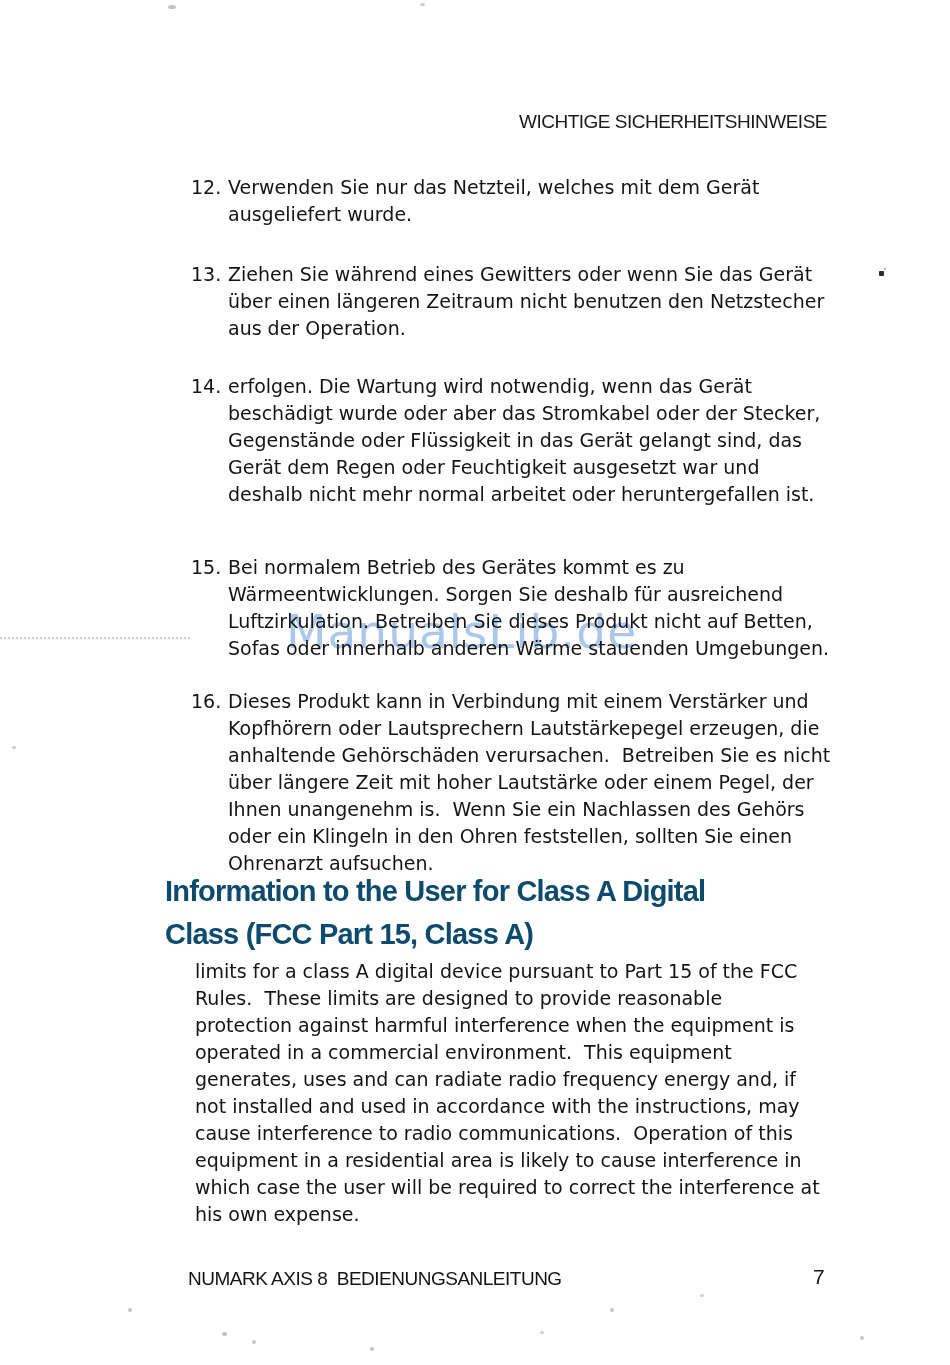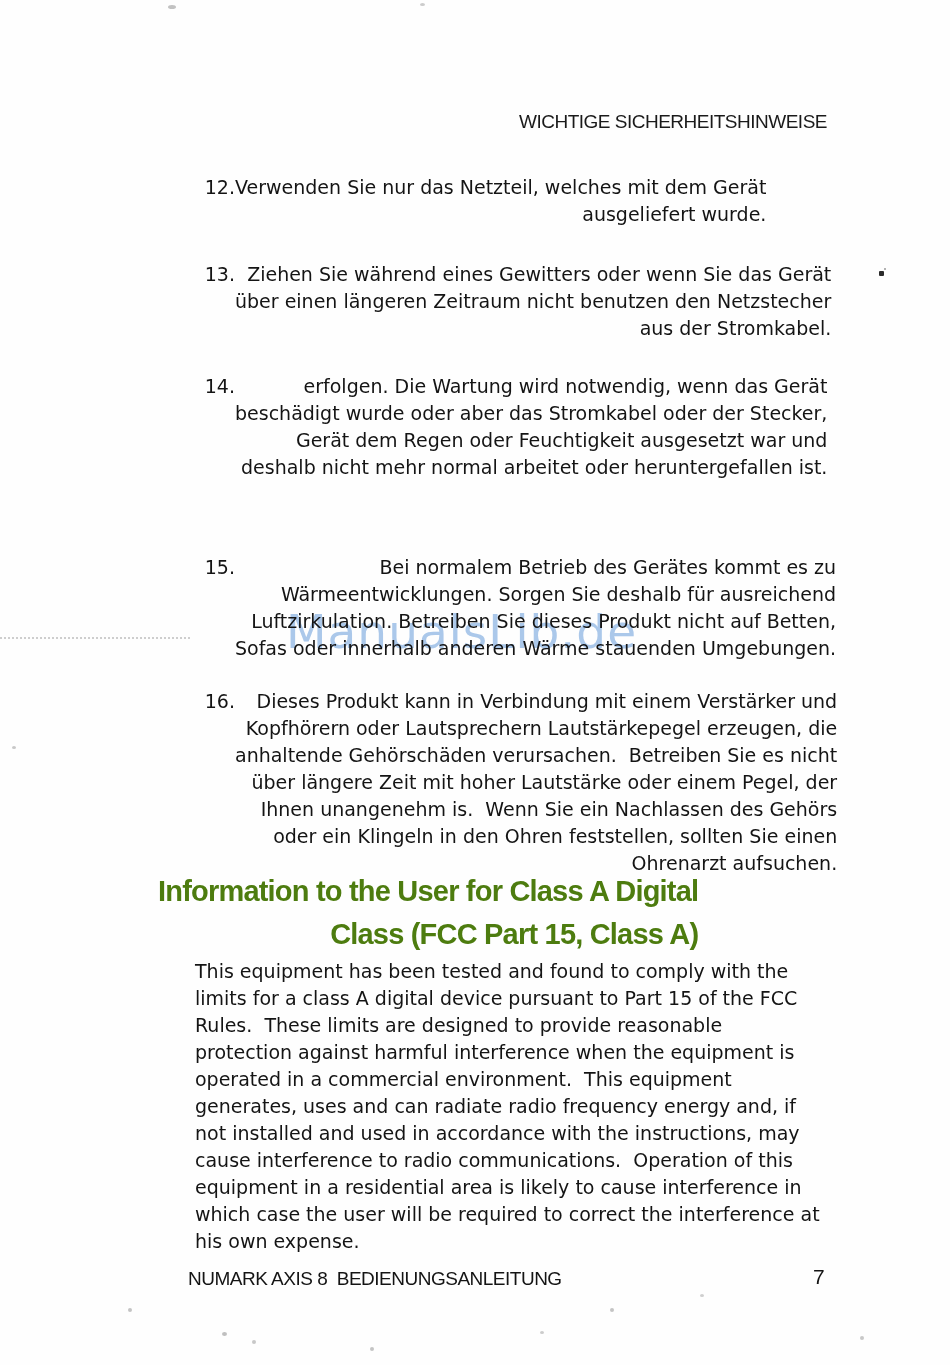--- a/index.html
+++ b/index.html
@@ -30,48 +30,46 @@
     top:99px;right:123px;
     font-family:"Liberation Sans",sans-serif;
     font-size:19px;
     letter-spacing:-0.5px;
     color:#1a1a1a;
     white-space:pre;
     margin-top:12px;
   }
   .safety-item{
     position:absolute;
-    left:198px;
+    left:191px;
     display:flex;
     align-items:flex-start;
-    text-align:right;
   }
   .item-number{
     width:37px;
     flex:0 0 37px;
     font-size:19px;
     line-height:27px;
     white-space:pre;
   }
   .item-lines .line,
   .body-lines .line{
     font-size:19px;
     line-height:27px;
     white-space:pre;
   }
   .section-heading{
     position:absolute;
-    left:158px;top:870px;
+    left:165px;top:870px;
     font-family:"Liberation Sans",sans-serif;
     font-weight:bold;
     font-size:29px;
     line-height:43px;
     letter-spacing:-0.8px;
-    color:#4d7c0f;
-    text-align:right;
+    color:#0c4a6e;
   }
   .section-heading .line{white-space:pre;}
   .fcc-paragraph{
     position:absolute;
     left:195px;top:958px;
   }
   .doc-footer-left{
     position:absolute;
     left:188px;top:1268px;
     font-family:"Liberation Sans",sans-serif;
@@ -110,29 +108,30 @@
           <div class="line">Verwenden Sie nur das Netzteil, welches mit dem Gerät</div>
           <div class="line">ausgeliefert wurde.</div>
         </div>
     </div>
 
     <div class="safety-item" style="top:261px">
       <div class="item-number">13.</div>
       <div class="item-lines">
           <div class="line">Ziehen Sie während eines Gewitters oder wenn Sie das Gerät</div>
           <div class="line">über einen längeren Zeitraum nicht benutzen den Netzstecher</div>
-          <div class="line">aus der Stromkabel.</div>
+          <div class="line">aus der Operation.</div>
         </div>
     </div>
 
     <div class="safety-item" style="top:373px">
       <div class="item-number">14.</div>
       <div class="item-lines">
           <div class="line">erfolgen. Die Wartung wird notwendig, wenn das Gerät</div>
           <div class="line">beschädigt wurde oder aber das Stromkabel oder der Stecker,</div>
+          <div class="line">Gegenstände oder Flüssigkeit in das Gerät gelangt sind, das</div>
           <div class="line">Gerät dem Regen oder Feuchtigkeit ausgesetzt war und</div>
           <div class="line">deshalb nicht mehr normal arbeitet oder heruntergefallen ist.</div>
         </div>
     </div>
 
     <div class="safety-item" style="top:554px">
       <div class="item-number">15.</div>
       <div class="item-lines">
           <div class="line">Bei normalem Betrieb des Gerätes kommt es zu</div>
           <div class="line">Wärmeentwicklungen. Sorgen Sie deshalb für ausreichend</div>
@@ -153,21 +152,20 @@
           <div class="line">Ohrenarzt aufsuchen.</div>
         </div>
     </div>
 
     <div class="section-heading">
         <div class="line">Information to the User for Class A Digital</div>
         <div class="line">Class (FCC Part 15, Class A)</div>
       </div>
 
     <div class="fcc-paragraph body-lines">
-        <div class="line">This equipment has been tested and found to comply with the</div>
         <div class="line">limits for a class A digital device pursuant to Part 15 of the FCC</div>
         <div class="line">Rules.  These limits are designed to provide reasonable</div>
         <div class="line">protection against harmful interference when the equipment is</div>
         <div class="line">operated in a commercial environment.  This equipment</div>
         <div class="line">generates, uses and can radiate radio frequency energy and, if</div>
         <div class="line">not installed and used in accordance with the instructions, may</div>
         <div class="line">cause interference to radio communications.  Operation of this</div>
         <div class="line">equipment in a residential area is likely to cause interference in</div>
         <div class="line">which case the user will be required to correct the interference at</div>
         <div class="line">his own expense.</div>

